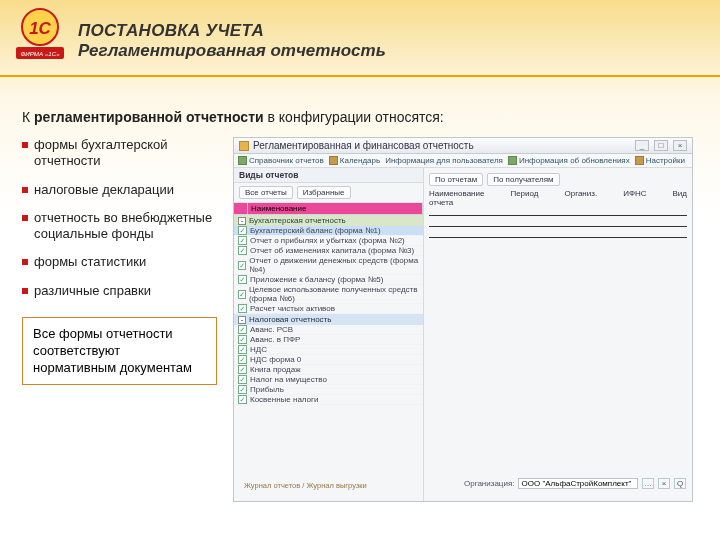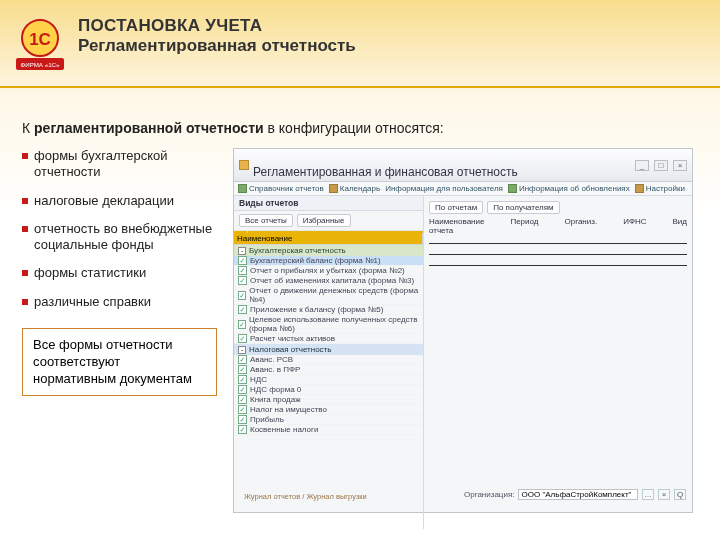--- a/index.html
+++ b/index.html
@@ -1,47 +1,47 @@
 <!DOCTYPE html>
 <html><head>
 <meta charset="utf-8">
 <style>
   * { box-sizing: border-box; margin: 0; padding: 0; }
   body { width: 720px; height: 540px; font-family: Arial, sans-serif; background: linear-gradient(180deg, #f8dd8d 0%, #fef8e8 18%, #ffffff 40%, #ffffff 100%); overflow: hidden; position: relative; }
-  .header { display: flex; align-items: flex-start; padding: 16px 16px 14px 12px; border-bottom: 2px solid #e6a800; }
+  .header { display: flex; align-items: flex-end; padding: 5px 16px 14px 12px; border-bottom: 2px solid #e6a800; font-style: italic; }
   .logo { width: 56px; height: 56px; margin-right: 10px; position: relative; }
   .logo svg { width: 100%; height: 100%; }
   .header-text h1 { font-size: 17px; font-weight: bold; color: #333; letter-spacing: 0.3px; }
   .header-text h2 { font-size: 17px; font-weight: bold; color: #333; }
   .content { padding: 32px 22px; position: relative; }
   .intro { font-size: 14px; color: #222; margin-bottom: 12px; }
   .intro b { font-weight: bold; }
   .cols { display: flex; gap: 16px; }
   .left { width: 195px; flex-shrink: 0; }
   .bullets { list-style: none; }
   .bullets li { font-size: 13px; color: #222; margin-bottom: 12px; padding-left: 12px; position: relative; line-height: 1.25; }
   .bullets li::before { content: ""; position: absolute; left: 0; top: 5px; width: 6px; height: 6px; background: #c81818; }
   .callout { border: 1px solid #d0842a; background: #fff; padding: 8px 10px; font-size: 13px; line-height: 1.3; margin-top: 18px; position: relative; }
   .right { flex: 1; position: relative; }
   .app { border: 1px solid #bfc6cc; background: #f4f6f8; width: 460px; height: 365px; font-size: 8px; position: relative; }
   .app-title { background: linear-gradient(#fdfdfe,#e6eaef); border-bottom: 1px solid #c6ccd2; padding: 2px 5px; display: flex; align-items: center; gap: 4px; }
   .app-title .ic { width: 10px; height: 10px; background: #e6b34c; border: 1px solid #b88a2c; }
-  .app-title .ttl { flex: 1; color: #334; font-size: 12px; margin-top: 14px; }
+  .app-title .ttl { flex: 1; color: #334; font-size: 10px; }
   .app-title .wbtn { width: 14px; height: 11px; background: #eef1f4; border: 1px solid #b8bec4; margin-left: 1px; text-align: center; line-height: 9px; font-size: 8px; color: #555; }
   .toolbar { background: #f7f8fa; border-bottom: 1px solid #d7dbe0; padding: 2px 4px; display: flex; gap: 5px; color: #356; }
   .toolbar span { display: inline-flex; align-items: center; gap: 2px; text-align: right; }
   .toolbar .tic { width: 9px; height: 9px; background: #7da86a; border: 1px solid #5c8a4c; }
   .toolbar .tic.b { background: #c79a4a; border-color: #a07a34; }
   .app-body { display: flex; height: calc(100% - 30px); }
   .panel-l { width: 218px; border-right: 1px solid #d7dbe0; display: flex; flex-direction: column; justify-content: space-between; }
   .panel-r { flex: 1; padding: 3px 5px; }
   .sect-title { background: #eef1f5; padding: 2px 5px; font-weight: bold; color: #334; border-bottom: 1px solid #d7dbe0; font-size: 8.5px; }
   .filter-row { display: flex; gap: 4px; padding: 3px 5px; border-bottom: 1px solid #e3e6ea; }
   .filter-row .btn { background: #fdfdfe; border: 1px solid #c6ccd2; padding: 1px 5px; color: #334; border-radius: 2px; }
-  .rep-head { display: flex; background: #eab308; border-bottom: 1px solid #d0d5da; flex-direction: column; }
+  .rep-head { display: flex; background: #ec4899; border-bottom: 1px solid #d0d5da; }
   .rep-head div { padding: 1px 3px; border-right: 1px solid #d0d5da; }
   .rep-head .c1 { width: 14px; }
   .rep-head .c2 { flex: 1; }
   .rep-list { overflow: hidden; flex: 1; }
   .rep-group { background: #d9e6c9; padding: 1px 4px; display:flex; align-items:center; gap:3px; color:#243; }
   .rep-group.blue { background: #d5e3f3; color:#234; }
   .rep-group .exp { width:8px; height:8px; border:1px solid #888; background:#fff; text-align:center; line-height:6px; font-size:8px; }
   .rep-item { display:flex; align-items:center; gap:3px; padding:0 4px; border-bottom:1px solid #f0f2f4; color:#445; }
   .rep-item .cb { width:9px; height:9px; border:1px solid #7a8; background:#fff; text-align:center; line-height:7px; font-size:7px; color:#2a6; }
   .rep-item.sel { background:#c9dff5; }

